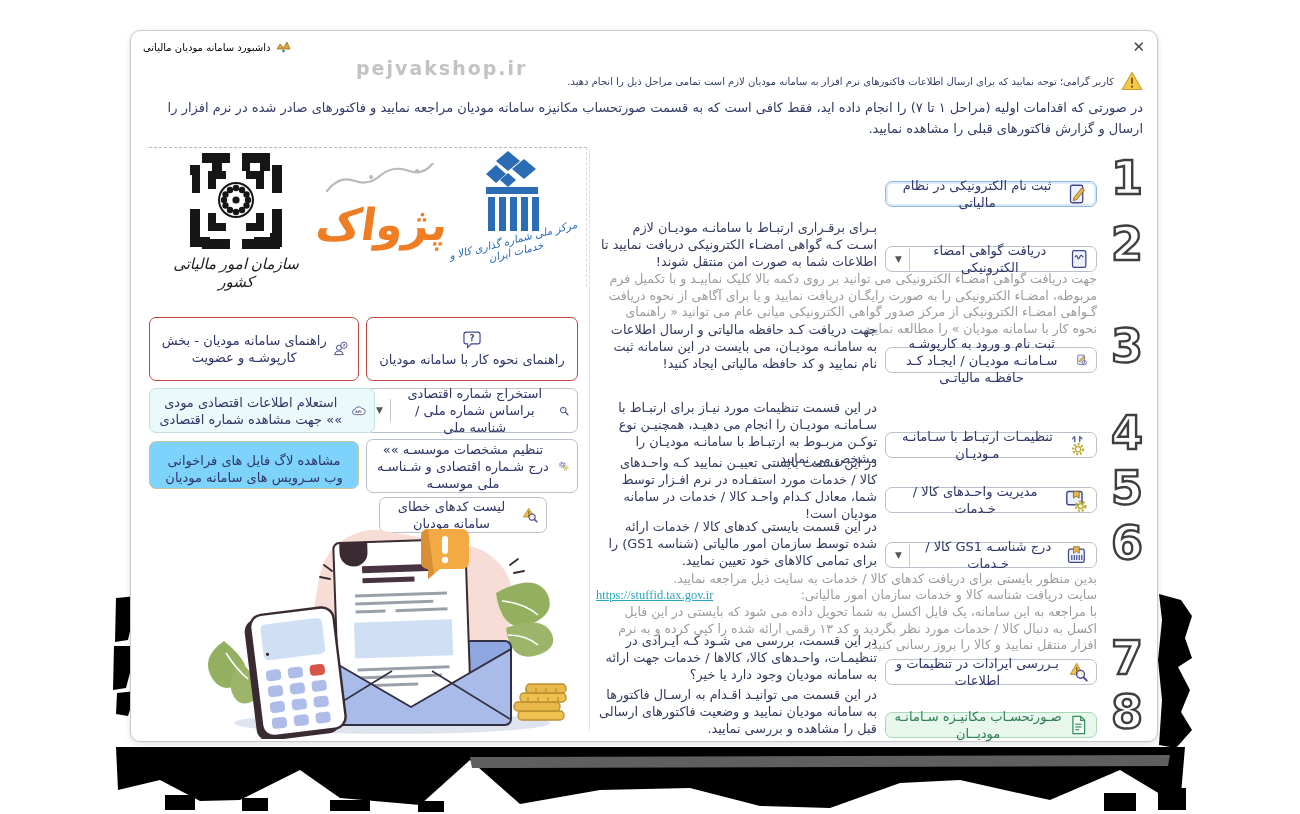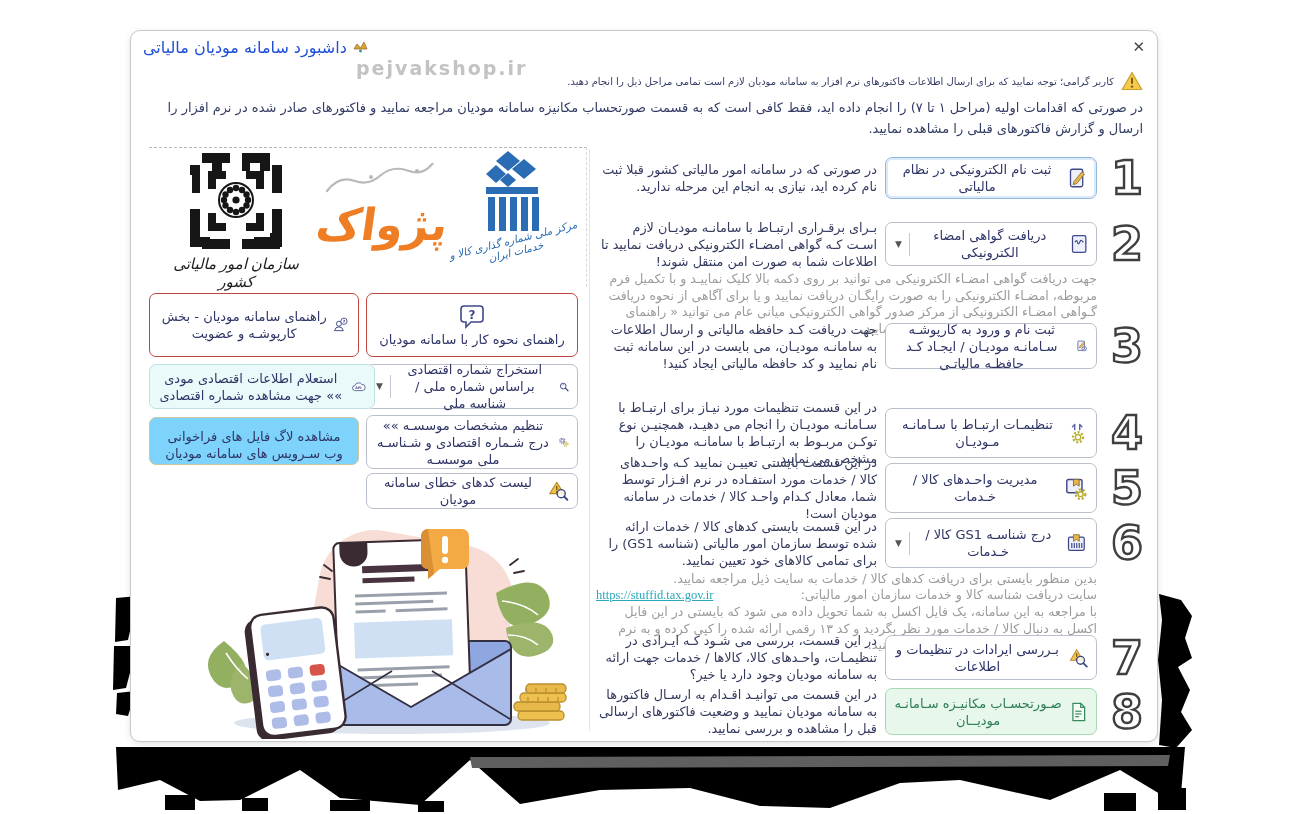--- a/index.html
+++ b/index.html
@@ -6,21 +6,21 @@
   html,body { width:1300px; height:814px; background:#ffffff; overflow:hidden;
               font-family:"DejaVu Sans", sans-serif; }
   .stage { position:relative; width:1300px; height:814px; background:#fff; }
 
   
   .window { position:absolute; left:130px; top:30px; width:1028px; height:712px;
             background:#fff; border:1px solid #c9c9c9; border-radius:10px; z-index:2;
             box-shadow:0 2px 6px rgba(0,0,0,.12); }
   .titlebar { position:absolute; left:0; top:0; right:0; height:32px; display:flex;
               align-items:center; padding:0 12px; }
-  .title { font-size:16px; color:#1d4ed8; direction:rtl; }
+  .title { font-size:10px; color:#000000; direction:rtl; }
   .app-ico { margin-left:6px; }
   .close-btn { margin-left:auto; font-size:15px; color:#444; cursor:pointer; line-height:1; }
   .watermark { position:absolute; left:225px; top:26px; font-size:19px; color:#c3c3c3;
                letter-spacing:2px; font-weight:bold; }
 
   
   .notice1 { position:absolute; top:40px; right:14px; display:flex; direction:rtl;
              align-items:center; gap:7px; font-size:10px; color:#333c63; }
   .notice2 { position:absolute; top:66px; left:18px; right:14px; direction:rtl;
              text-align:right; font-size:13px; color:#333c63; line-height:21px; }
@@ -29,21 +29,21 @@
   .v-divider { position:absolute; left:458px; top:118px; bottom:10px;
                border-left:1px solid #e4e4e4; }
   .dash-top { position:absolute; left:18px; top:116px; width:438px;
               border-top:1px dashed #b8b8b8; height:140px;
               border-right:1px dashed #d7d7d7; }
 
   
   .btn { display:flex; direction:rtl; align-items:center; justify-content:center;
          gap:7px; background:#fff; border:1px solid #b9c0ca; border-radius:7px;
          color:#2f3566; font-size:13px; text-align:center; line-height:17px;
-         padding:4px 8px; cursor:pointer; }
+         padding:12px 8px; cursor:pointer;margin-top:24px; }
   .btn .dd { font-size:9px; color:#555; border-right:1px solid #c3c9d2;
              padding:3px 7px 3px 1px; align-self:center; }
   .btn-red { border:1px solid #c0443f; }
   .btn-cyan { background:#eafafa; border-color:#bfe0e0; }
   .btn-yellow { background:#7dd3fc; border-color:#ccc6a0;flex-direction:column; }
   .btn-green { background:#e7f7eb; border-color:#a9d9b2; color:#2f7d57; }
   .btn-focus { border:1px solid #8fb8e0; box-shadow:0 0 0 2px #dce9f6 inset; }
 
   
   .step { position:absolute; left:468px; right:8px; display:flex; direction:rtl;
@@ -225,21 +225,21 @@
     <div class="btn btn-yellow lbtn" style="left:18px;top:386px;width:210px;height:48px">
       <svg width="26" height="22" viewBox="0 0 26 22">
         <rect x="2" y="4" width="17" height="15" rx="2" fill="#efe2a4" stroke="#8a7d3a" stroke-width="1.4"></rect>
         <rect x="7" y="1.5" width="17" height="15" rx="2" fill="#f7eec2" stroke="#8a7d3a" stroke-width="1.4"></rect>
         <rect x="13" y="9" width="10" height="6" rx="1" fill="#6e652c"></rect>
         <text x="18" y="13.7" font-size="4.2" font-weight="bold" fill="#fff" text-anchor="middle">LOG</text>
       </svg>
       <span>مشاهده لاگ فایل های فراخوانی وب سـرویس های سامانه مودیان</span>
     </div>
 
-    <div class="btn lbtn" style="left:235px;top:442px;width:212px;height:36px">
+    <div class="btn lbtn" style="left:248px;top:442px;width:168px;height:36px">
       <svg width="24" height="22" viewBox="0 0 24 22">
         <path d="M10 1 18 14 H2 Z" fill="#f2c24e" stroke="#b5882a" stroke-width="1.2" stroke-linejoin="round"></path>
         <rect x="9.2" y="5" width="1.6" height="5" rx="0.8" fill="#7a5c12"></rect>
         <circle cx="10" cy="12" r="1" fill="#7a5c12"></circle>
         <circle cx="15" cy="14" r="4.6" fill="#ffffffcc" stroke="#3f4788" stroke-width="1.6"></circle>
         <line x1="18.3" y1="17.3" x2="22" y2="21" stroke="#3f4788" stroke-width="2.2" stroke-linecap="round"></line>
       </svg>
       <span>لیست کدهای خطای سامانه مودیان</span>
     </div>
 
@@ -319,23 +319,20 @@
 
     <div class="step" style="top:126px;height:42px">
       <div class="num">1</div>
       <div class="btn sbtn btn-focus">
         <svg width="24" height="24" viewBox="0 0 24 24">
           <rect x="4" y="2" width="14" height="20" rx="2" fill="#eef1fb" stroke="#3f4788" stroke-width="1.5"></rect>
           <path d="M8 16 L17 5 l3 2.4 L11 18.5 l-4 1z" fill="#e9b64a" stroke="#8a6d2f" stroke-width="1"></path>
         </svg>
         <span>ثبت نام الکترونیکی در نظام مالیاتی</span>
       </div>
-      <div class="desc">
-          <span>در صورتی که در سامانه امور مالیاتی کشور قبلا ثبت نام کرده اید، نیازی به انجام این مرحله ندارید.</span>
-        </div>
     </div>
 
     <div class="step" style="top:191px;height:44px">
       <div class="num">2</div>
       <div class="btn sbtn">
         <svg width="22" height="24" viewBox="0 0 22 24">
           <rect x="3" y="2" width="16" height="20" rx="2" fill="#eef1fb" stroke="#3f4788" stroke-width="1.5"></rect>
           <path d="M6 10 q2-4 3 0 q1 4 3-1 q1.5-3 4 1" fill="none" stroke="#3f4788" stroke-width="1.4"></path>
         </svg>
         <span>دریافت گواهی امضاء الکترونیکی</span>

